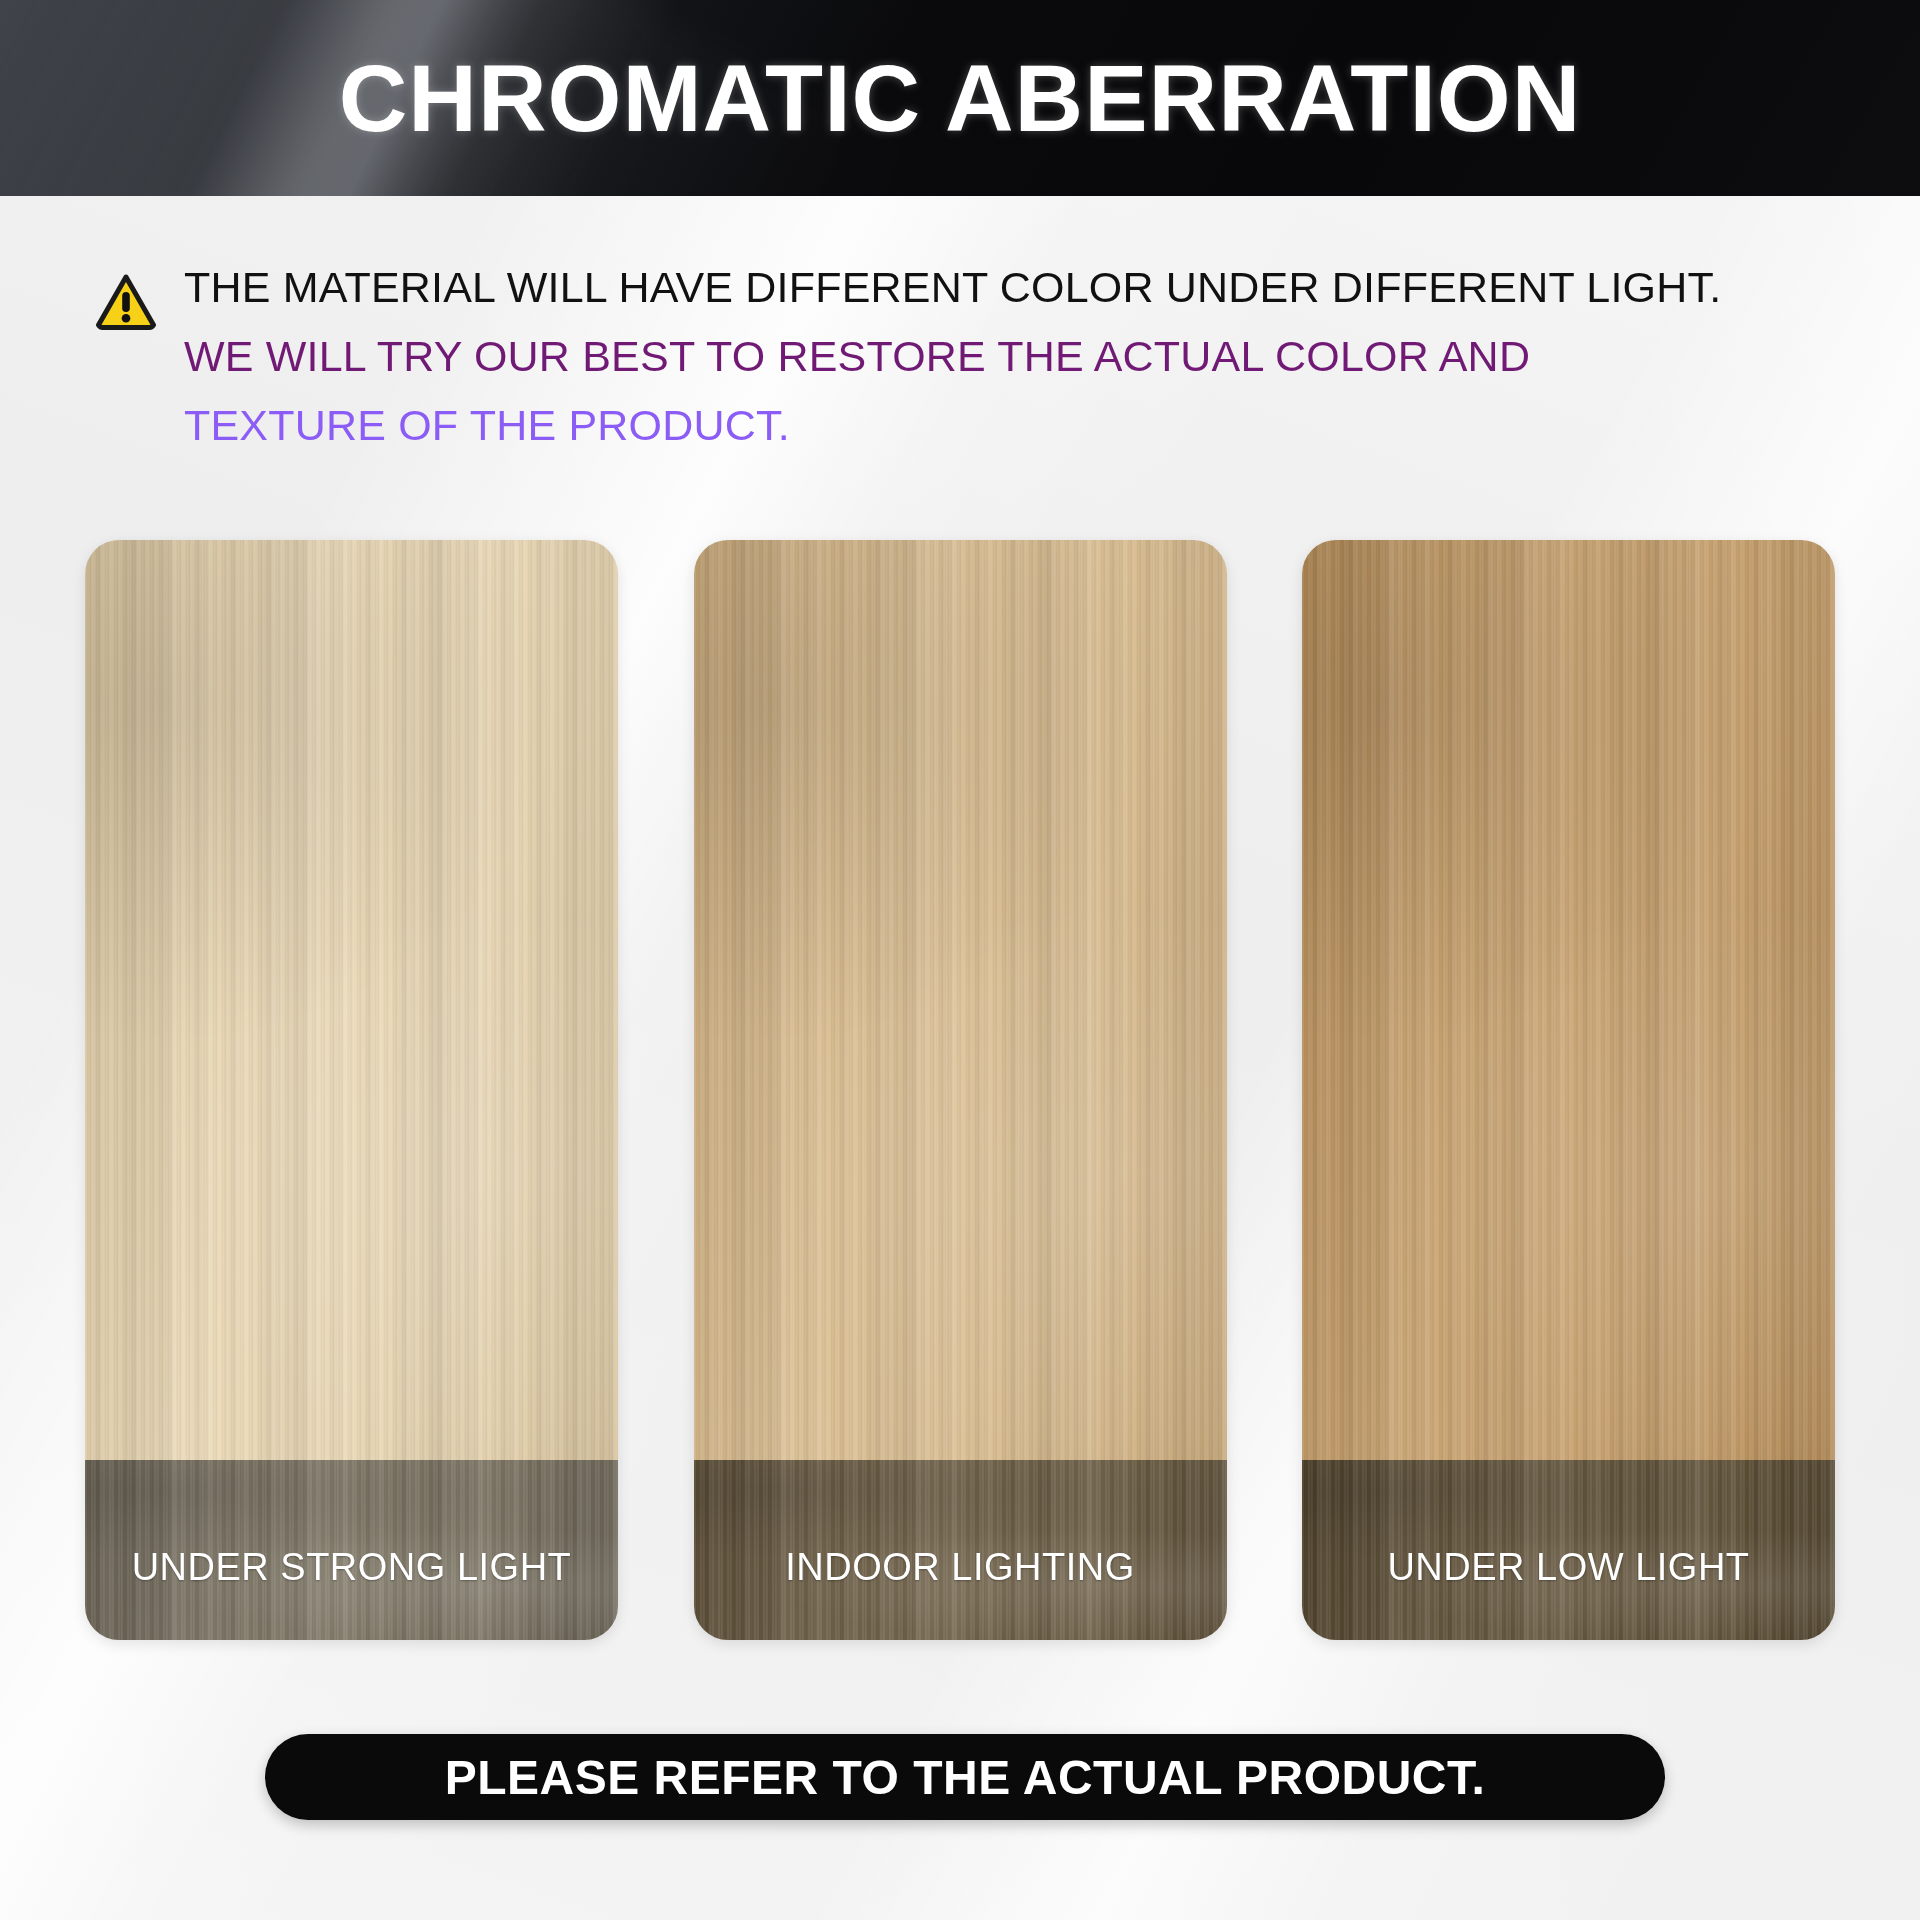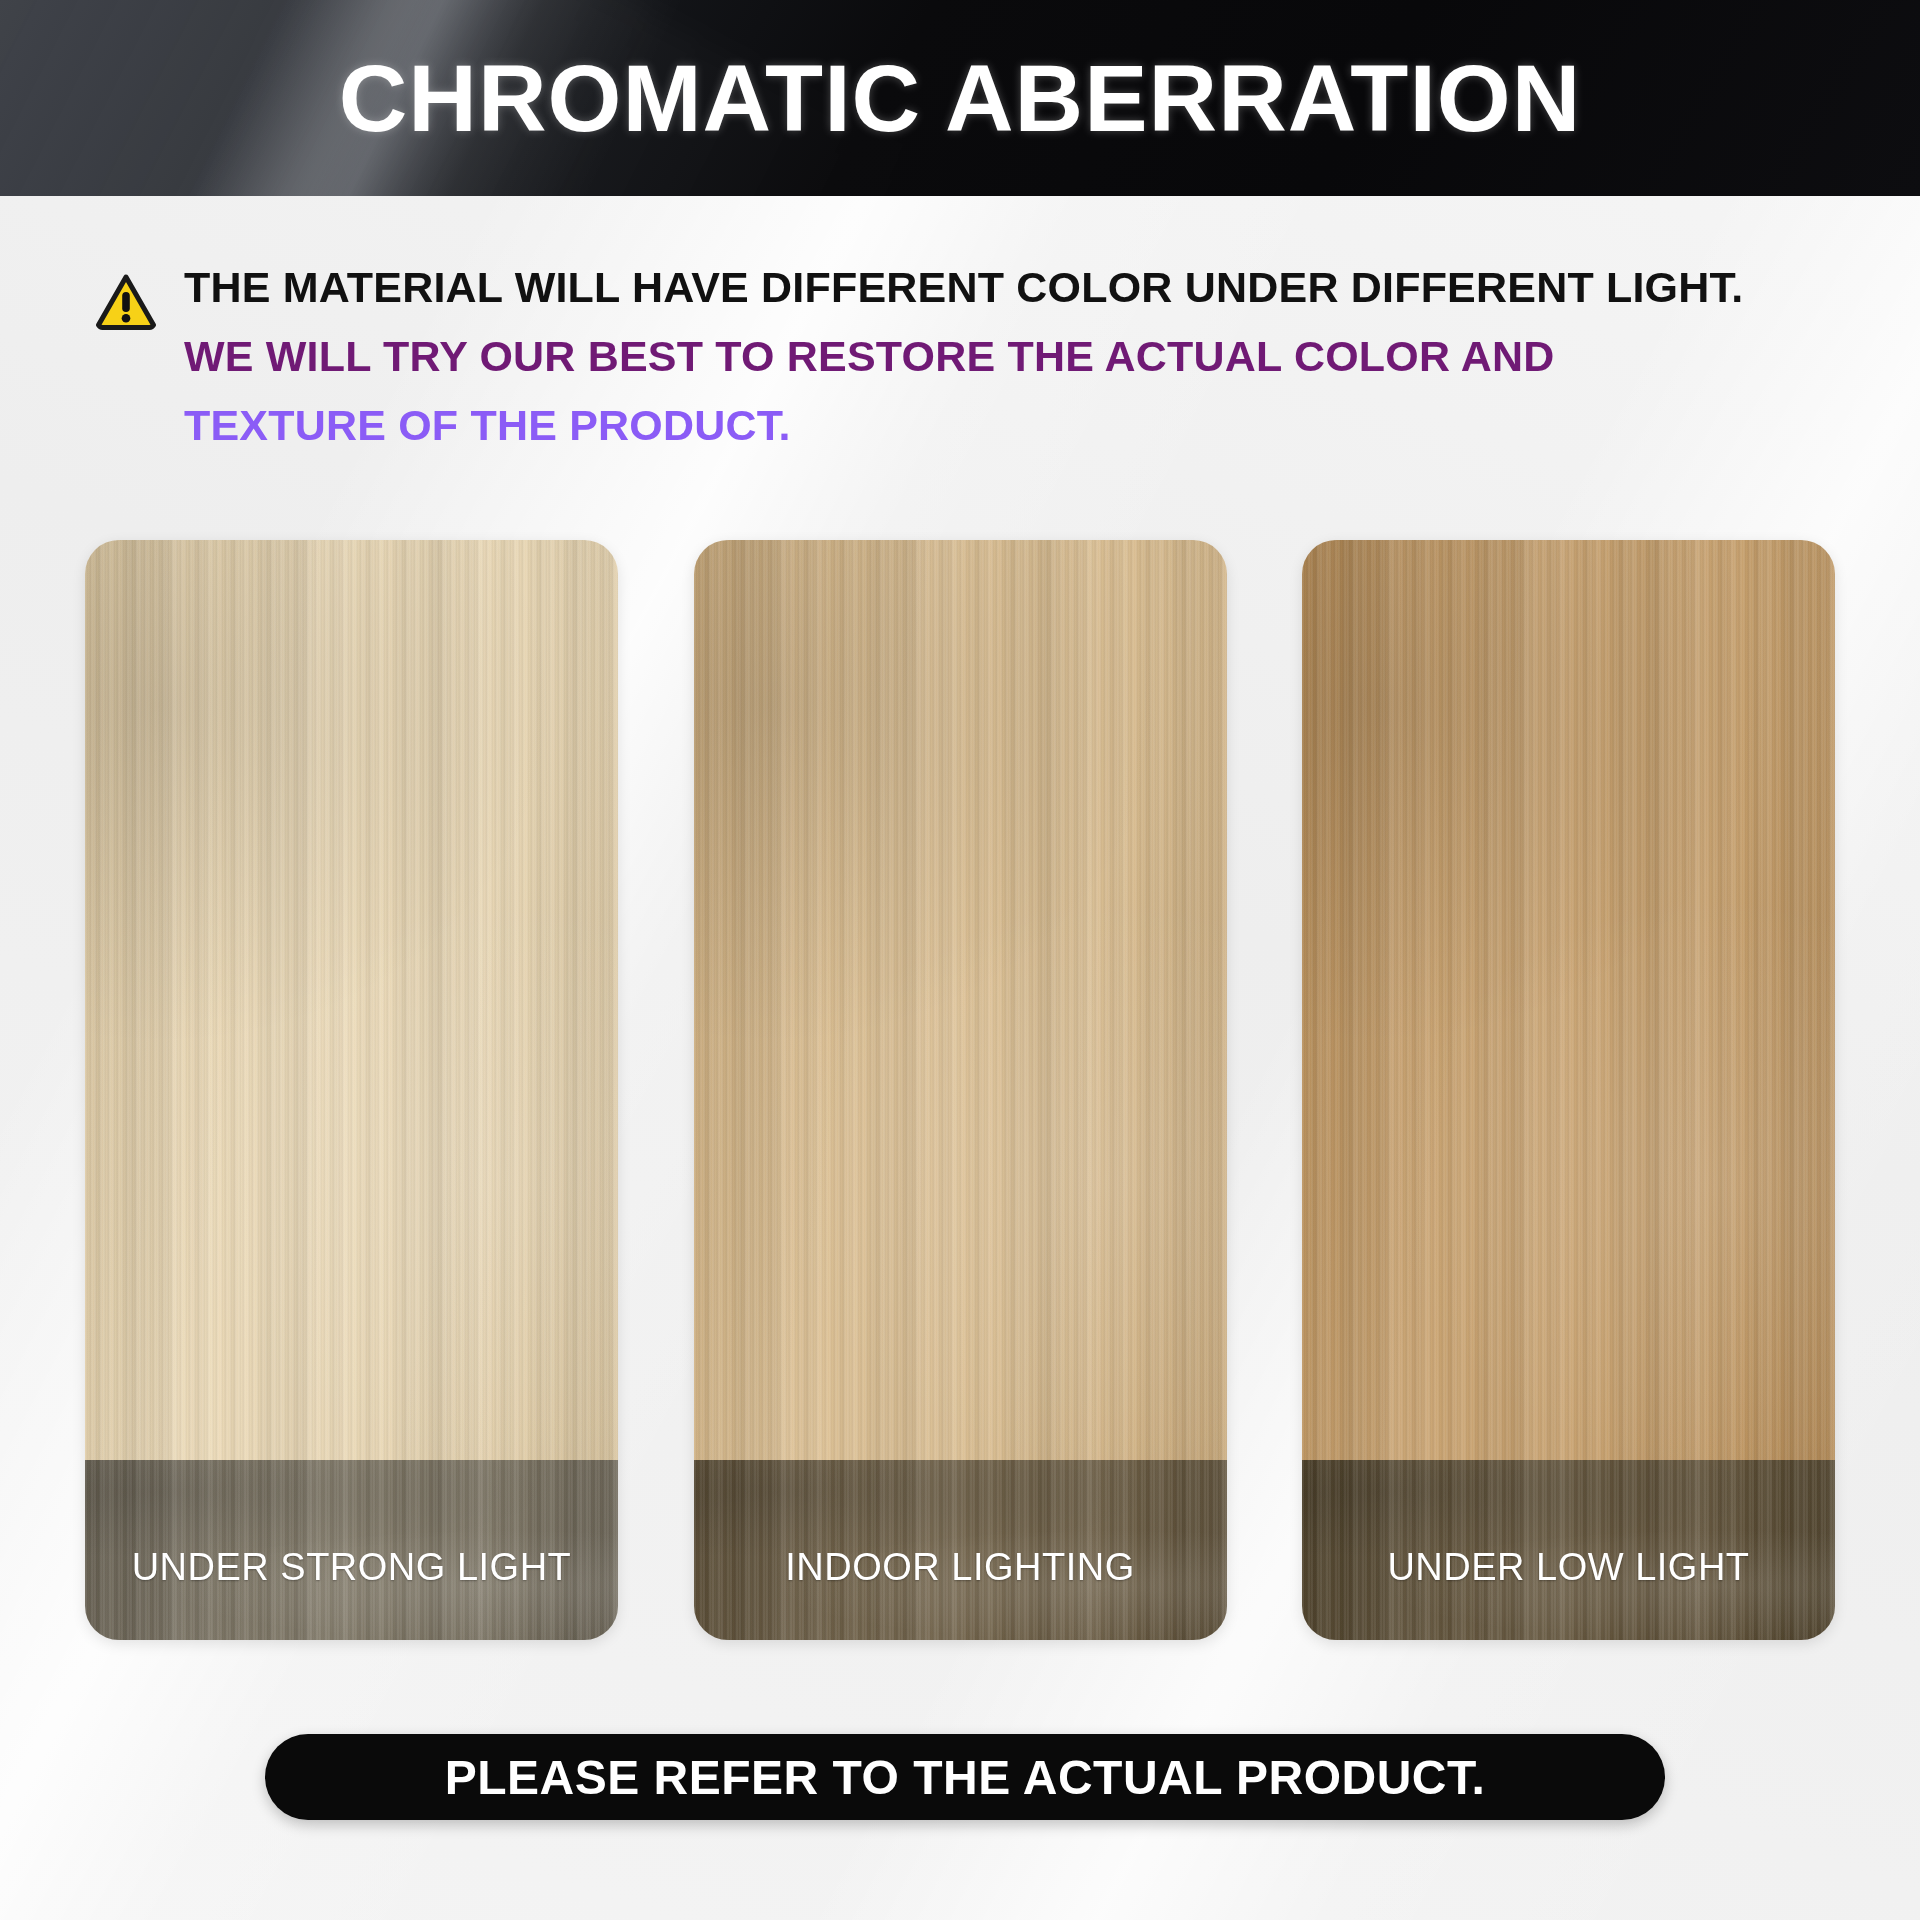--- a/index.html
+++ b/index.html
@@ -88,21 +88,21 @@
     display:flex; align-items:flex-start; gap:28px;
   }
   #warning-icon { flex:0 0 auto; width:60px; height:56px; margin-top:10px; }
   #notice-lines {
     display:flex; flex-direction:column; gap:26px;
     padding-top:2px;
   }
   .notice-line {
     color:#111111;
     font-size:43px;
-    font-weight:bold;
+    font-weight:normal;
     letter-spacing:0.2px;
     white-space:nowrap;
     line-height:1.0;
   }
 
   
   #panels {
     position:absolute; left:85px; top:540px;
     width:1750px; height:1100px;
     display:flex; justify-content:space-between;

